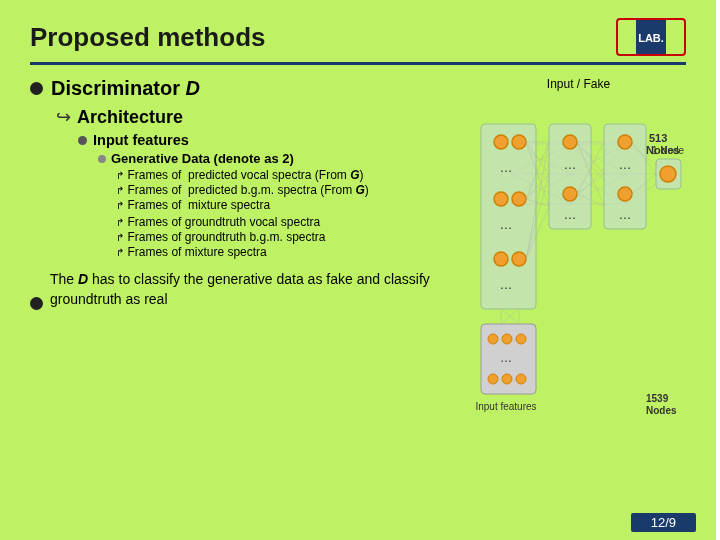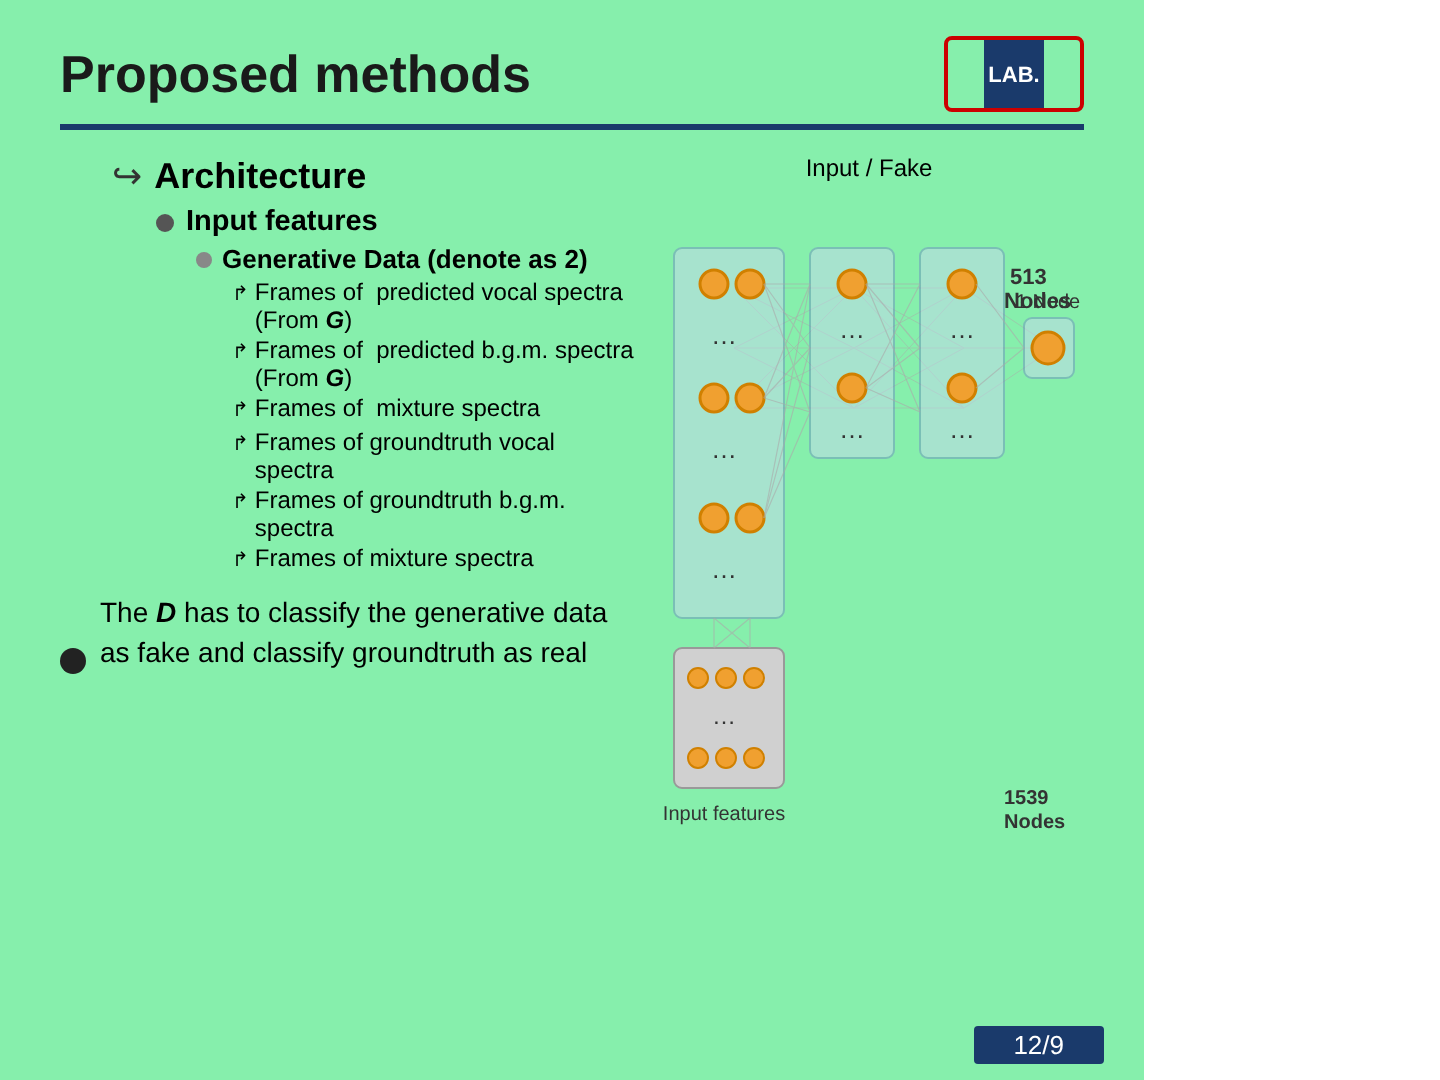--- a/index.html
+++ b/index.html
@@ -6,23 +6,23 @@
     body {
       width: 720px;
       height: 540px;
       background: #fff;
       font-family: 'Times New Roman', Times, serif;
       overflow: hidden;
       position: relative;
     }
 
     .slide {
-      width: 572px;
+      width: 716px;
       height: 540px;
-      background: #86efac;
+      background: #bef264;
       padding: 18px 30px 10px 30px;
       position: relative;
     }
 
     
     .title-bar {
       display: flex;
       align-items: center;
       justify-content: space-between;
       border-bottom: 3px solid #1a3a6b;
@@ -93,20 +93,26 @@
         </div>
         <div style="color:#666; font-size:5.5px; line-height:1.15; font-family:Arial,sans-serif;">Multimedia<br>Information<br>Retrieval</div>
       </div>
     </div>
   </div>
 
   <div style="display:flex; gap:8px; align-items:flex-start;">
 
     <div class="left-panel">
 
+      <div class="disc-heading">
+        <div style="width:13px;height:13px;border-radius:50%;background:#222;flex-shrink:0;"></div>
+        <div style="font-size:20px; font-weight:bold; font-family:Arial,sans-serif;">
+          <span>Discriminator</span>&nbsp;<span style="font-style:italic;">D</span>
+        </div>
+      </div>
 
       <div style="margin-left:26px;">
         <div style="display:flex;align-items:center;gap:6px;margin-bottom:4px;">
           <span style="font-size:18px;color:#333;">↪</span>
           <span style="font-size:18px;font-weight:bold;font-family:Arial,sans-serif;">Architecture</span>
         </div>
 
         <div style="margin-left:22px;">
 
 

